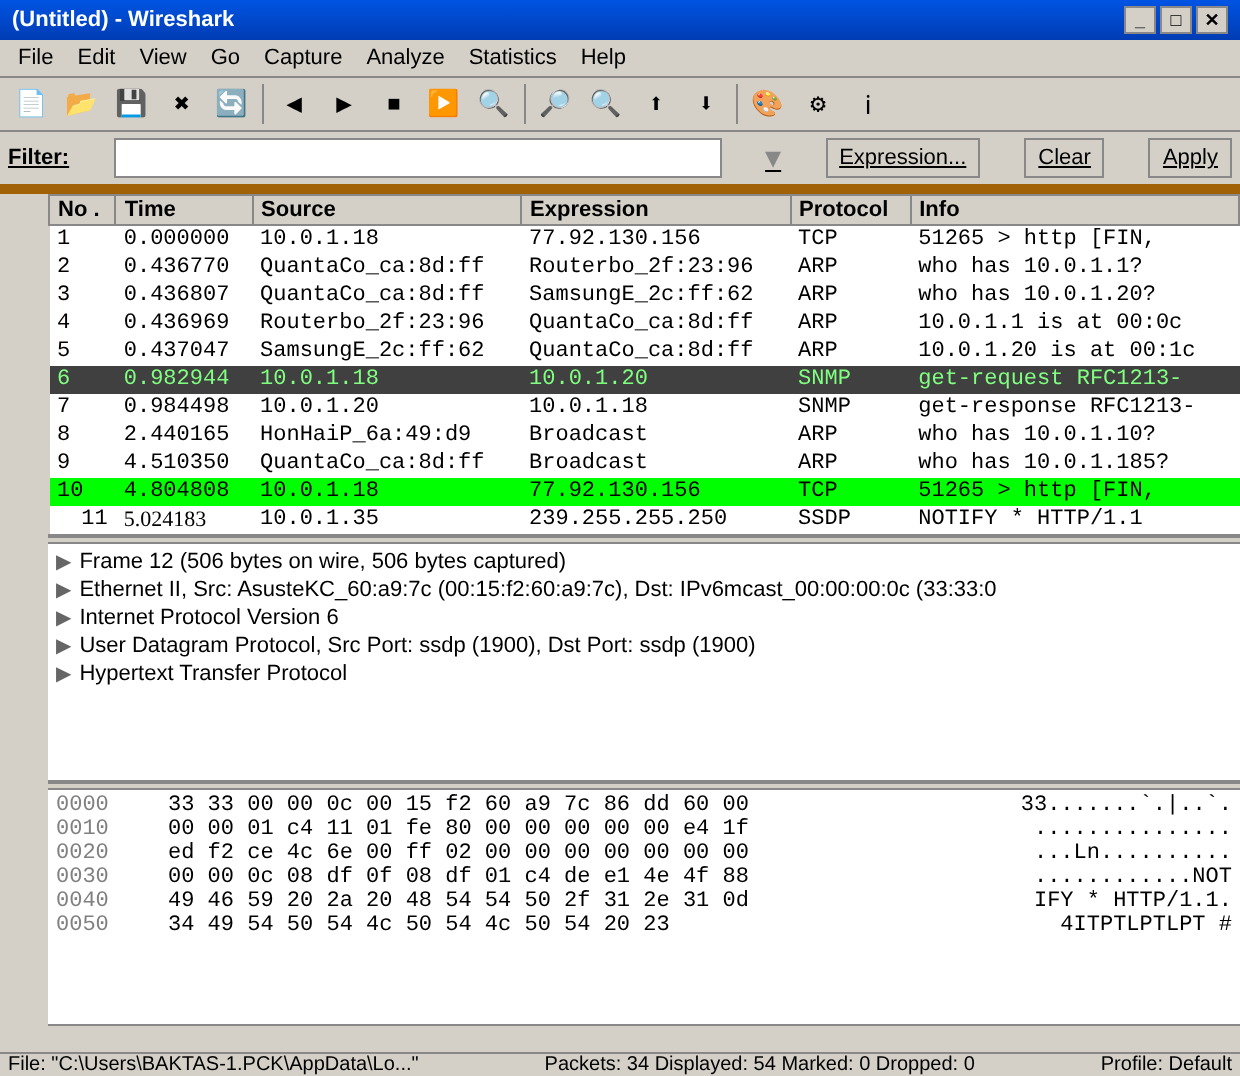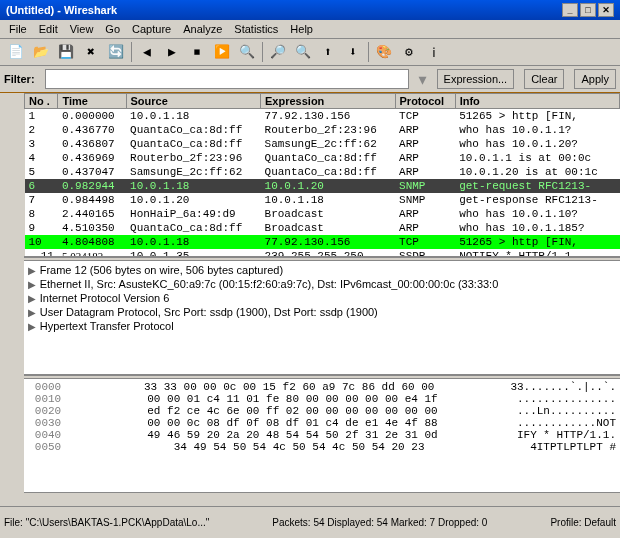--- a/index.html
+++ b/index.html
@@ -79,25 +79,26 @@
       cursor: pointer;
       font-size: 13px;
     }
     .tb-separator { width: 1px; height: 20px; background: #888; margin: 0 2px; }
     
     .filter-bar {
       background: #d4d0c8;
       display: flex;
       align-items: center;
       padding: 3px 4px;
-      gap: 10px;
-      border-bottom: 1px solid #a16207;
+      gap: 22px;
+      border-bottom: 5px solid #a16207;
       flex-shrink: 0;
       font-family: Arial, sans-serif;
       font-size: 11px;
+      text-decoration: underline;
     }
     .filter-label { font-weight: bold; }
     .filter-input {
       flex: 1;
       height: 20px;
       border: 1px solid #888;
       background: white;
       padding: 0 2px;
       font-size: 11px;
       font-family: Arial;
@@ -171,29 +172,29 @@
     .expand-icon { margin-right: 4px; font-size: 10px; color: #666; }
     
     .hex-panel {
       flex: 2;
       background: white;
       overflow-y: auto;
       font-family: 'Courier New', monospace;
       font-size: 11px;
       padding: 2px 4px;
     }
-    .hex-row { display: flex; gap: 4px; text-align: center; }
+    .hex-row { display: flex; gap: 16px; }
     .hex-offset { color: #808080; min-width: 40px; }
     .hex-bytes { flex: 1; }
     .hex-ascii { color: #000; }
     
     .status-bar {
       background: #d4d0c8;
       border-top: 1px solid #888;
-      padding: 10px 4px;
+      padding: 0 4px;
       font-family: Arial, sans-serif;
       font-size: 10px;
       display: flex;
       justify-content: space-between;
       flex-shrink: 0;
     }
     
     .resize-handle {
       height: 4px;
       background: #d4d0c8;
@@ -456,15 +457,15 @@
     </div>
 
   <div class="hscroll-bar">
     <div class="hscroll-track"></div>
   </div>
 
 </div>
 
 <div class="status-bar">
   <span>File: "C:\Users\BAKTAS-1.PCK\AppData\Lo..."</span>
-  <span>Packets: 54 Displayed: 54 Marked: 7 Dropped: 0</span>
+  <span>Packets: 34 Displayed: 54 Marked: 0 Dropped: 0</span>
   <span>Profile: Default</span>
 </div>
 
 </body></html>

